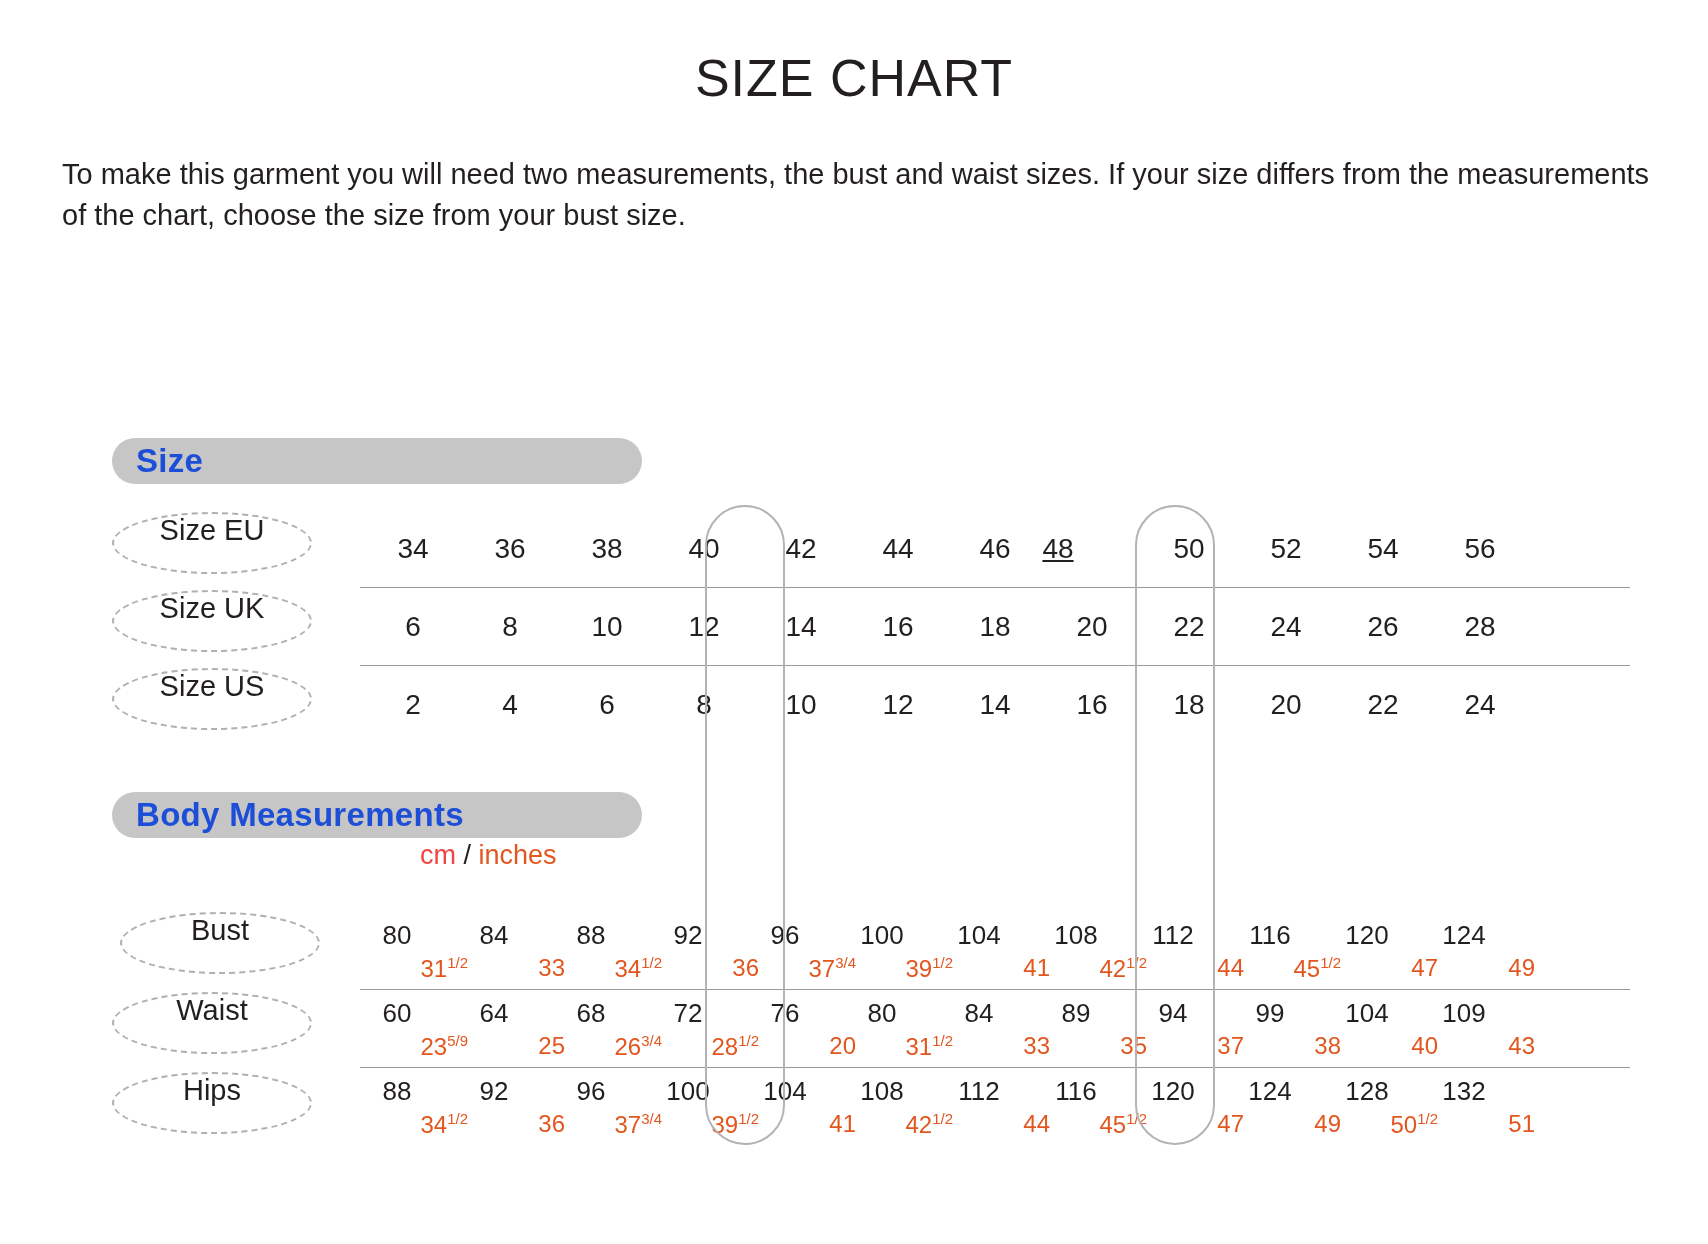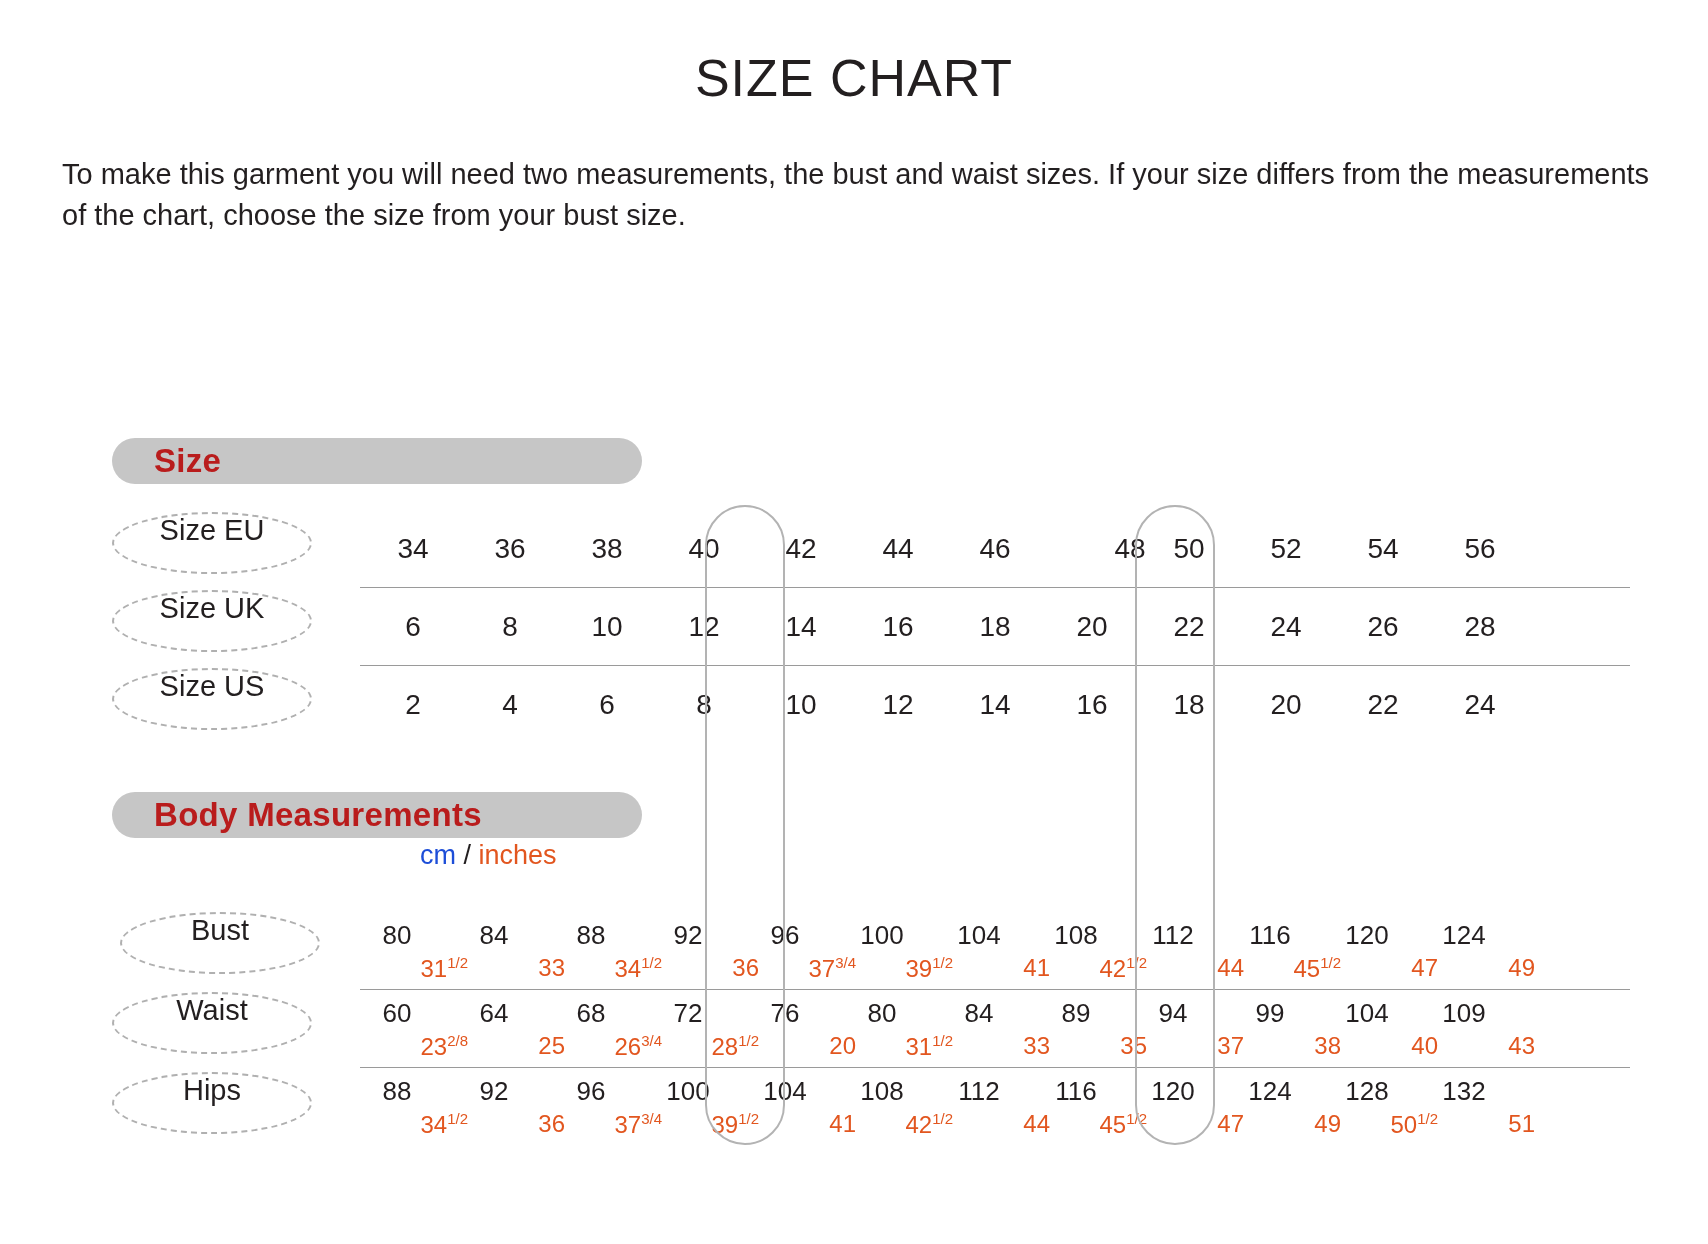--- a/index.html
+++ b/index.html
@@ -41,34 +41,33 @@
     border-radius: 30px;
     height: 46px;
     display: flex;
     align-items: center;
     padding-left: 24px;
     box-sizing: border-box;
   }
   .pill span {
     font-size: 33px;
     font-weight: 700;
-    color: #b91c1c;
+    color: #1d4ed8;
     letter-spacing: 0.3px;
-    margin-left: 18px;
   }
   #pill-size { left: 112px; top: 438px; width: 530px; }
   #pill-body { left: 112px; top: 792px; width: 530px; }
 
   .cm-inches {
     position: absolute;
     left: 420px;
     top: 840px;
     font-size: 27px;
   }
-  .cm-inches .cm { color: #1d4ed8; }
+  .cm-inches .cm { color: #ef4444; }
   .cm-inches .sep { color: #231f20; }
   .cm-inches .inch { color: #e2561f; }
 
   
   .rowlabel {
     position: absolute;
     width: 200px;
     height: 62px;
     border: 2px dashed #b0b0b0;
     border-radius: 50%;
@@ -201,21 +200,21 @@
 
 <div class="table-wrap" id="table-sizes">
     <div class="grid-row sep">
       <div class="cell num" style="left: 0px; width: 106px;">34</div>
       <div class="cell num" style="left: 97px; width: 106px;">36</div>
       <div class="cell num" style="left: 194px; width: 106px;">38</div>
       <div class="cell num" style="left: 291px; width: 106px;">40</div>
       <div class="cell num" style="left: 388px; width: 106px;">42</div>
       <div class="cell num" style="left: 485px; width: 106px;">44</div>
       <div class="cell num" style="left: 582px; width: 106px;">46</div>
-      <div class="cell num" style="left: 717px; width: 106px;">48</div>
+      <div class="cell num" style="left: 645px; width: 106px; text-decoration: underline;">48</div>
       <div class="cell num" style="left: 776px; width: 106px;">50</div>
       <div class="cell num" style="left: 873px; width: 106px;">52</div>
       <div class="cell num" style="left: 970px; width: 106px;">54</div>
       <div class="cell num" style="left: 1067px; width: 106px;">56</div>
     </div>
     <div class="grid-row sep">
       <div class="cell num" style="left: 0px; width: 106px;">6</div>
       <div class="cell num" style="left: 97px; width: 106px;">8</div>
       <div class="cell num" style="left: 194px; width: 106px;">10</div>
       <div class="cell num" style="left: 291px; width: 106px;">12</div>
@@ -290,21 +289,21 @@
         <div class="inch">47</div>
       </div>
       <div class="mcell" style="left: 1067px;">
         <div class="cm">124</div>
         <div class="inch">49</div>
       </div>
     </div>
     <div class="grid-row sep">
       <div class="mcell" style="left: 0px;">
         <div class="cm">60</div>
-        <div class="inch">23<sup>2/8</sup></div>
+        <div class="inch">23<sup>5/9</sup></div>
       </div>
       <div class="mcell" style="left: 97px;">
         <div class="cm">64</div>
         <div class="inch">25</div>
       </div>
       <div class="mcell" style="left: 194px;">
         <div class="cm">68</div>
         <div class="inch">26<sup>3/4</sup></div>
       </div>
       <div class="mcell" style="left: 291px;">

